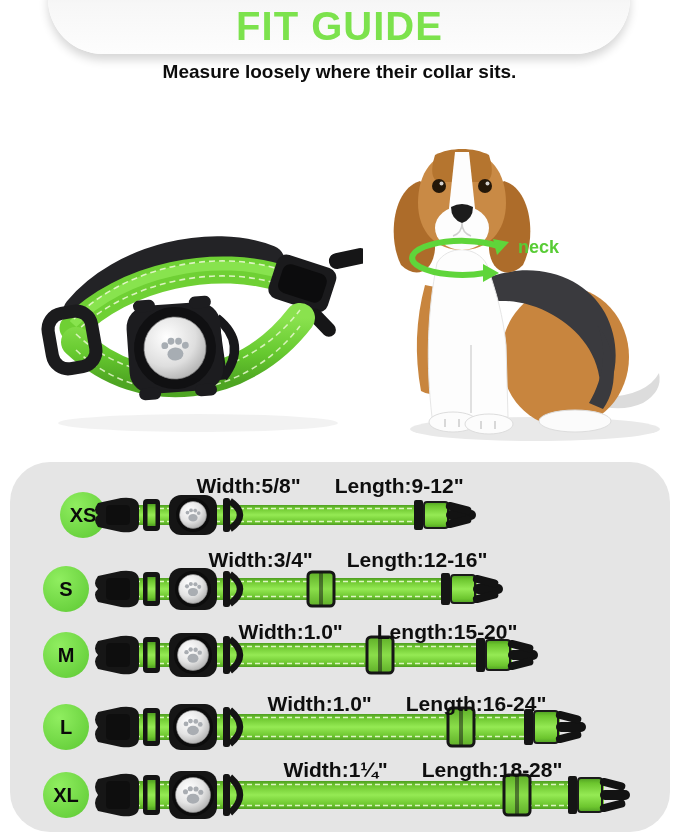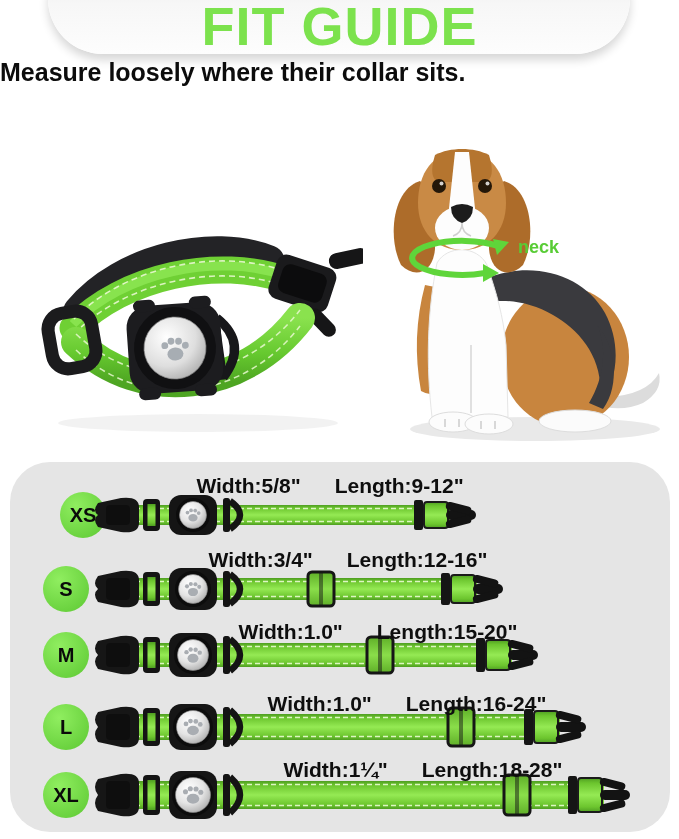--- a/index.html
+++ b/index.html
@@ -9,26 +9,26 @@
     font-family:"Liberation Sans",sans-serif;
   }
   .header-pill{
     position:absolute;left:48px;top:-56px;width:582px;height:110px;
     border-radius:55px;
     background:linear-gradient(180deg,#e7e7e7 0%,#f7f7f7 55%,#fdfdfd 100%);
     box-shadow:0 6px 10px rgba(0,0,0,0.16);
   }
   .page-title{
     position:absolute;left:0;top:0;width:100%;text-align:center;
-    font-size:54px;line-height:52px;font-weight:bold;letter-spacing:1px;
+    font-size:40px;line-height:52px;font-weight:bold;letter-spacing:1px;
     color:var(--accent,#7ce24d);
   }
   .subtitle{
-    position:absolute;left:0;top:57px;width:100%;text-align:left;
-    font-size:25px;line-height:30px;font-weight:bold;color:#0c0c0c;
+    position:absolute;left:0;top:57px;width:100%;text-align:center;
+    font-size:19px;line-height:30px;font-weight:bold;color:#0c0c0c;
   }
   .hero-collar{position:absolute;left:28px;top:220px;width:335px;height:218px;}
   .hero-dog{position:absolute;left:375px;top:145px;width:300px;height:300px;}
   .neck-label{
     font-family:"Liberation Sans",sans-serif;font-size:18px;font-weight:bold;
     fill:var(--accent-dark,#58cc35);
   }
   .size-panel{
     position:absolute;left:10px;top:462px;width:660px;height:370px;
     border-radius:40px;background:#e5e5e5;

